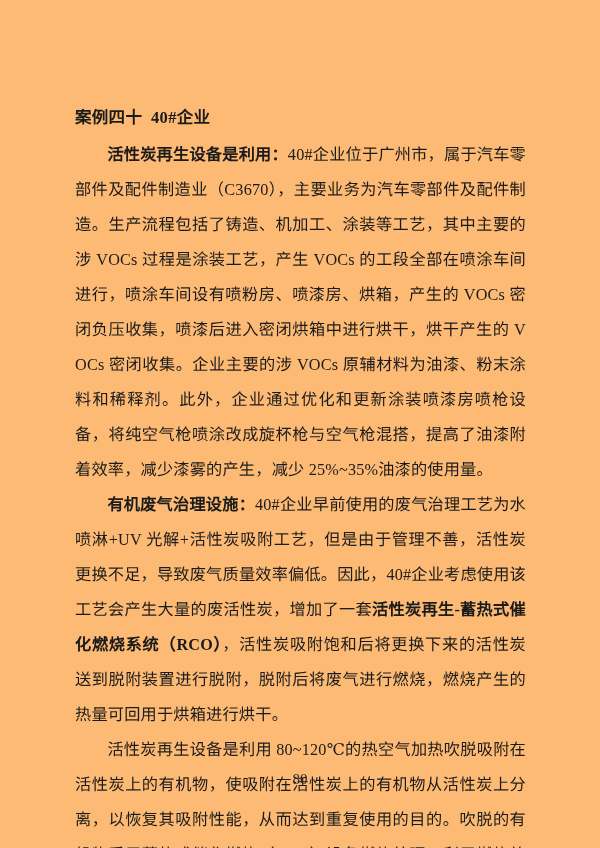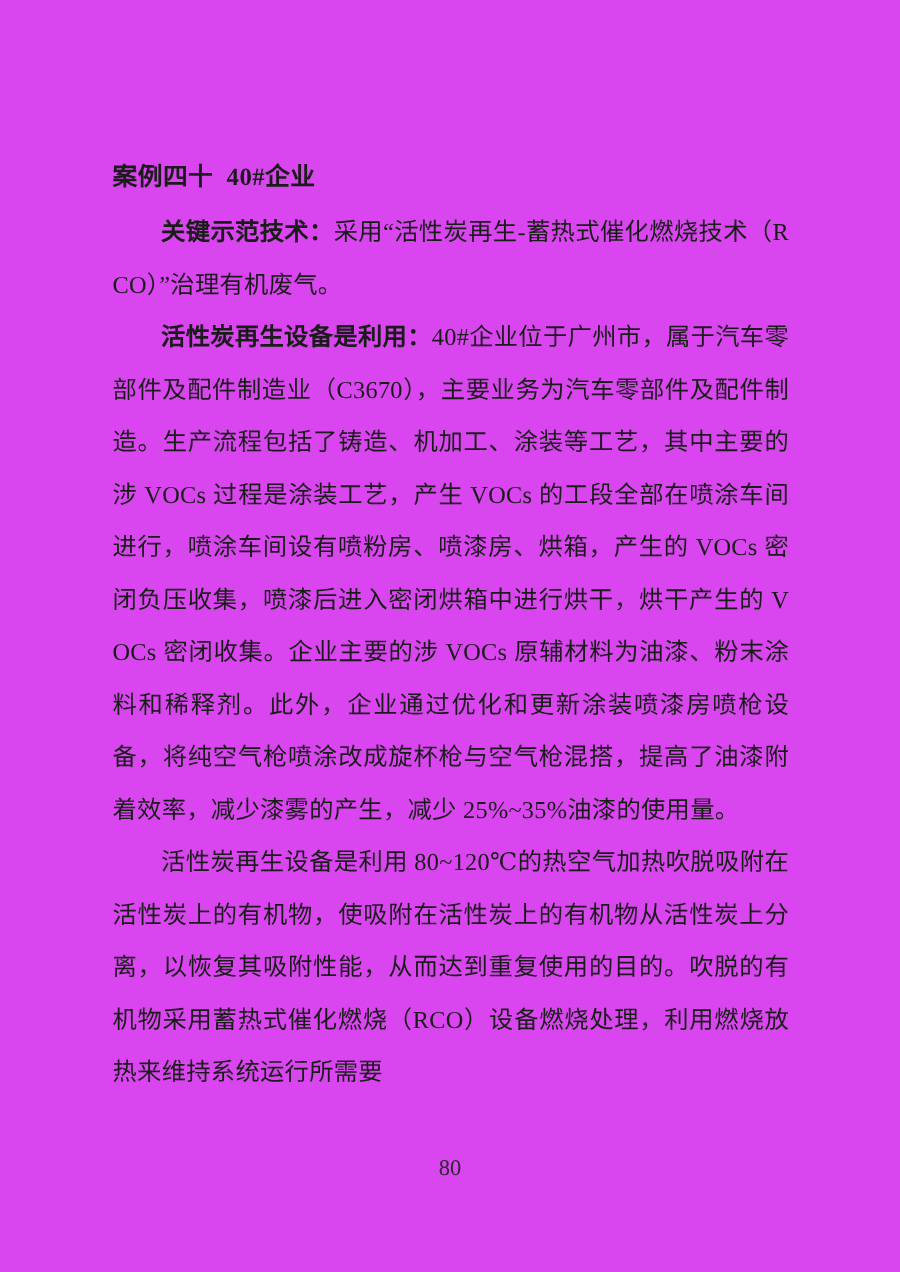--- a/index.html
+++ b/index.html
@@ -17,21 +17,21 @@
     color: #1b1b1b;
     -webkit-font-smoothing: antialiased;
   }
 
   .page {
     position: absolute;
     left: 0;
     top: 0;
     width: 600px;
     height: 848px;
-    background: #d946ef;
+    background: #fdba74;
   }
 
   .content {
     position: absolute;
     left: 75px;
     top: 100px;
     width: 451px;
   }
 
   .doc-title {
@@ -74,24 +74,24 @@
 </style>
 </head>
 <body>
 
 <div class="page">
 
   <div class="content">
 
     <h1 class="doc-title">案例四十  40#企业</h1>
 
-    <p class="para"><span class="b">关键示范技术：</span><span>采用“活性炭再生-蓄热式催化燃烧技术（RCO）”治理有机废气。</span></p>
 
     <p class="para"><span class="b">活性炭再生设备是利用：</span><span>40#企业位于广州市，属于汽车零部件及配件制造业（C3670），主要业务为汽车零部件及配件制造。生产流程包括了铸造、机加工、涂装等工艺，其中主要的涉 VOCs 过程是涂装工艺，产生 VOCs 的工段全部在喷涂车间进行，喷涂车间设有喷粉房、喷漆房、烘箱，产生的 VOCs 密闭负压收集，喷漆后进入密闭烘箱中进行烘干，烘干产生的 VOCs 密闭收集。企业主要的涉 VOCs 原辅材料为油漆、粉末涂料和稀释剂。此外，企业通过优化和更新涂装喷漆房喷枪设备，将纯空气枪喷涂改成旋杯枪与空气枪混搭，提高了油漆附着效率，减少漆雾的产生，减少 25%~35%油漆的使用量。</span></p>
 
+    <p class="para"><span class="b">有机废气治理设施：</span><span>40#企业早前使用的废气治理工艺为水喷淋+UV 光解+活性炭吸附工艺，但是由于管理不善，活性炭更换不足，导致废气质量效率偏低。因此，40#企业考虑使用该工艺会产生大量的废活性炭，增加了一套</span><span class="b">活性炭再生-蓄热式催化燃烧系统（RCO）</span><span>，活性炭吸附饱和后将更换下来的活性炭送到脱附装置进行脱附，脱附后将废气进行燃烧，燃烧产生的热量可回用于烘箱进行烘干。</span></p>
 
     <p class="para"><span>活性炭再生设备是利用 80~120℃的热空气加热吹脱吸附在活性炭上的有机物，使吸附在活性炭上的有机物从活性炭上分离，以恢复其吸附性能，从而达到重复使用的目的。吹脱的有机物采用蓄热式催化燃烧（RCO）设备燃烧处理，利用燃烧放热来维持系统运行所需要</span></p>
 
   </div>
 
   <div class="page-number">80</div>
 
 </div>
 
 </body></html>

